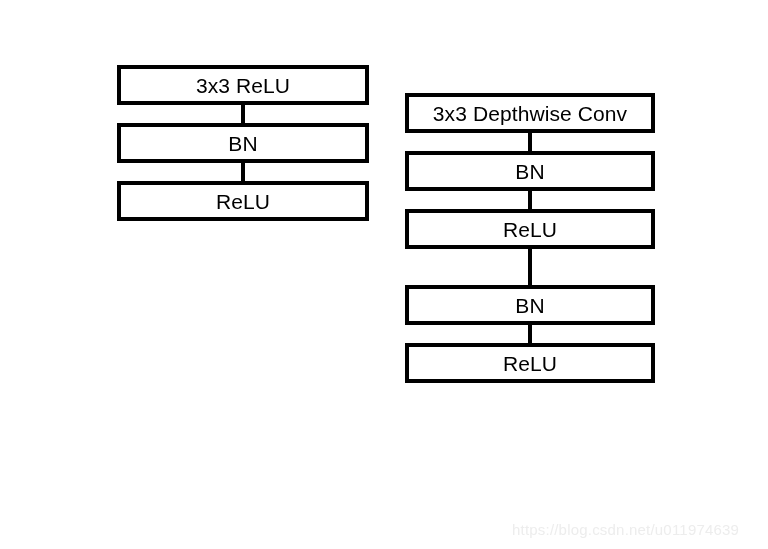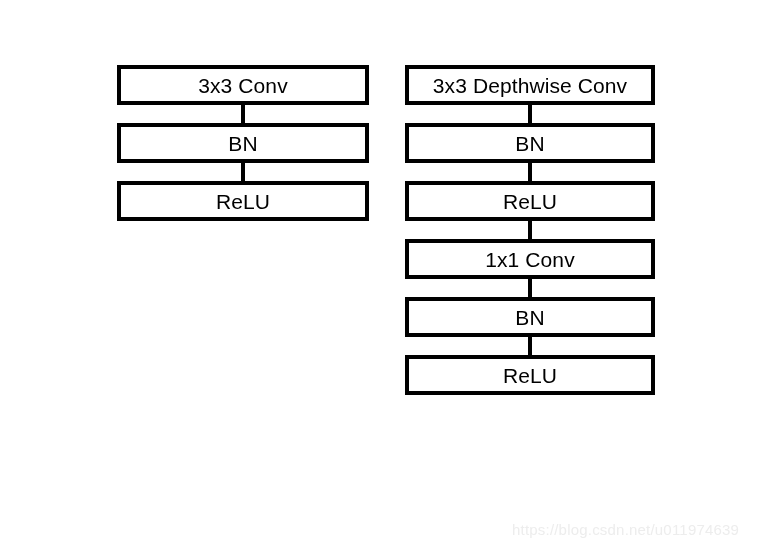--- a/index.html
+++ b/index.html
@@ -41,20 +41,21 @@
   }
 
   .column.left {
     left: 117px;
     width: 252px;
   }
 
   .column.right {
     left: 405px;
     width: 250px;
+    margin-top: 28px;
   }
 
   .node-wrap {
     position: relative;
   }
 
   .node {
     box-sizing: border-box;
     border: 4px solid #000000;
     background: #ffffff;
@@ -119,21 +120,21 @@
 </head>
 <body>
 
 <div id="figure-root">
 
   <div class="diagram">
 
     <div class="column left">
 
       <div class="node-wrap">
-        <div class="node">3x3 Conv</div>
+        <div class="node">3x3 ReLU</div>
       </div>
 
       <div class="connector"></div>
 
       <div class="node-wrap">
         <div class="node">BN</div>
       </div>
 
       <div class="connector"></div>
 
@@ -156,23 +157,20 @@
       </div>
 
       <div class="connector"></div>
 
       <div class="node-wrap">
         <div class="node">ReLU</div>
       </div>
 
       <div class="connector"></div>
 
-      <div class="node-wrap">
-        <div class="node">1x1 Conv</div>
-      </div>
 
       <div class="connector"></div>
 
       <div class="node-wrap">
         <div class="node">BN</div>
       </div>
 
       <div class="connector"></div>
 
       <div class="node-wrap">

